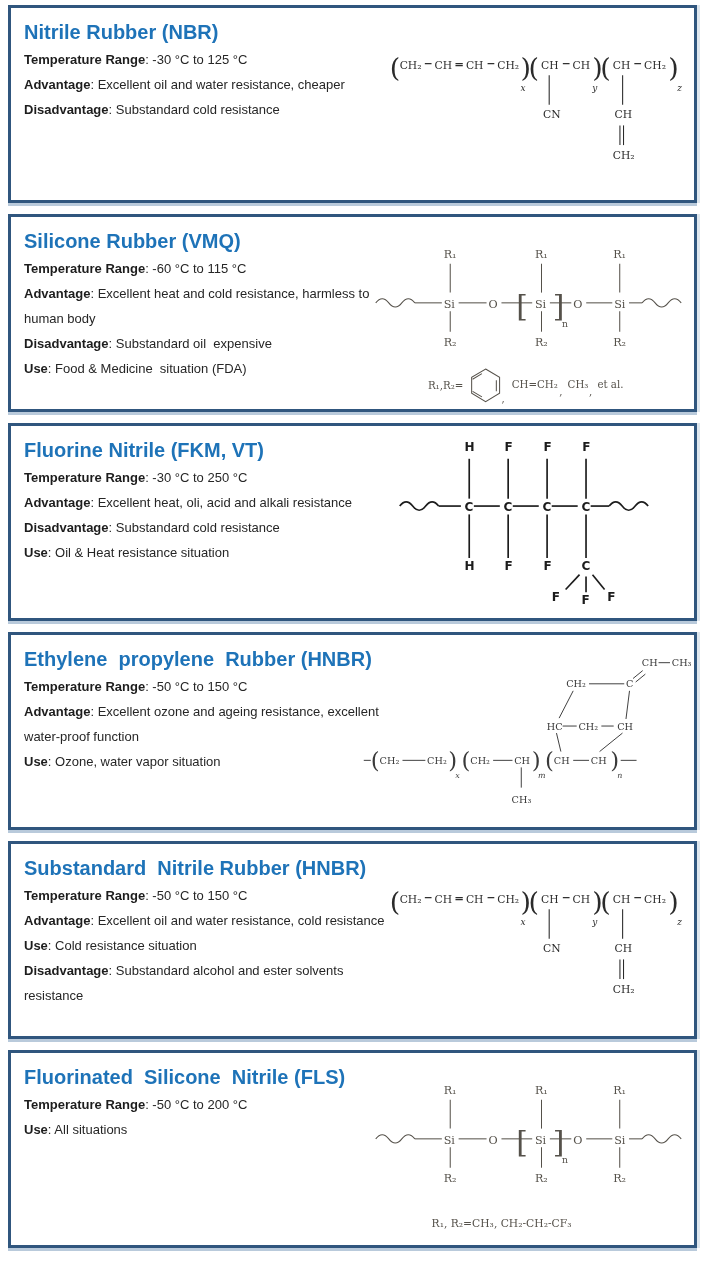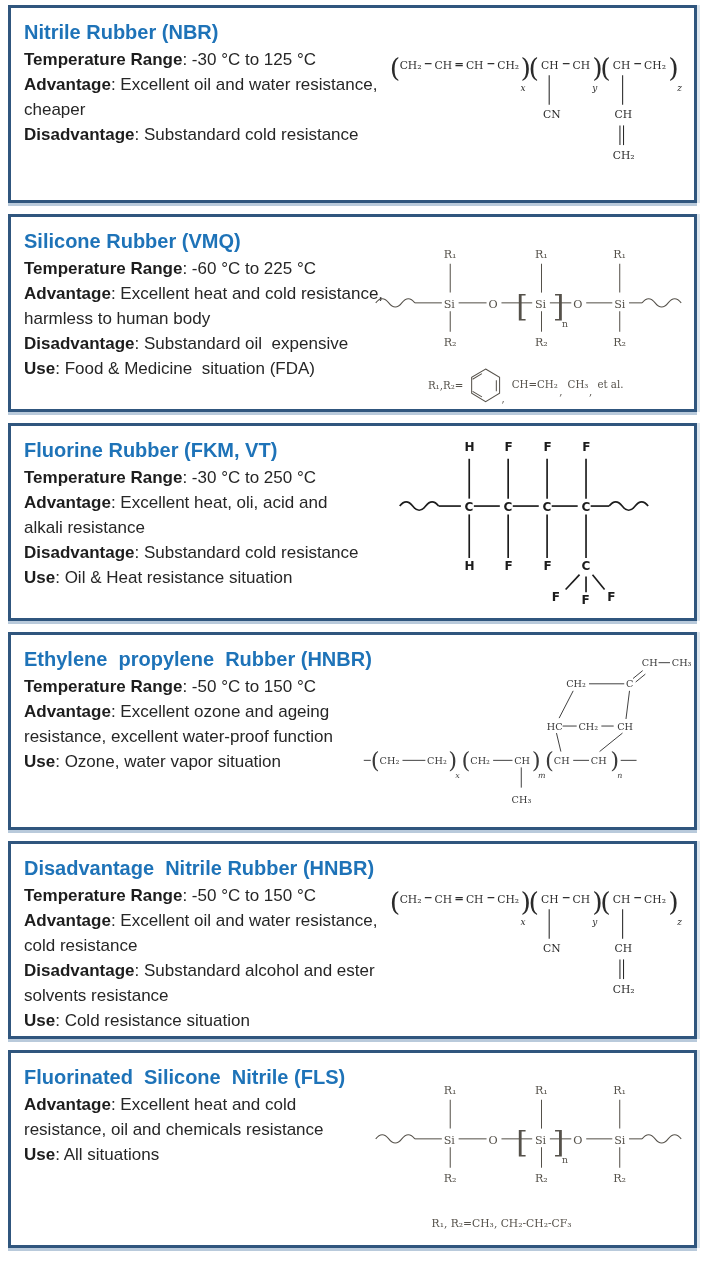--- a/index.html
+++ b/index.html
@@ -8,21 +8,21 @@
   .panel{
     box-sizing:border-box;height:198px;background:#ffffff;
     border:3px solid #30567e;box-shadow:0 3px 0 0 #b9cadb, 3px 0 0 0 #dfe7ee;
     display:flex;position:relative;padding:10px 8px 4px 13px;overflow:hidden;
   }
   .text-col{flex:0 0 auto;}
   .title{
     margin:2px 0 3px 0;font-size:20px;line-height:24px;font-weight:bold;
     color:#1e73b8;white-space:pre-wrap;
   }
-  .field{margin:0;font-size:17px;line-height:25px;color:#262626;white-space:pre-wrap;}
+  .field{margin:0;font-size:13px;line-height:25px;color:#262626;white-space:pre-wrap;}
   .field b{font-weight:bold;color:#1d1d1d;}
   .struct-col{flex:1 1 auto;position:relative;}
   .struct-col svg{position:absolute;overflow:visible;}
   svg{font-family:"DejaVu Serif",serif;}
   svg.sans-svg{font-family:"DejaVu Sans",sans-serif;font-weight:bold;}
   .s-nbr {width:300px;top:8px;right:-2px;}
   .s-vmq {width:312px;top:6px;right:2px;}
   .s-fkm {width:292px;top:-18px;right:-2px;}
   .s-epdm{width:330px;top:-14px;right:-6px;}
   .s-hnbr{width:300px;top:6px;right:-2px;}
@@ -71,21 +71,21 @@
           <text x="173" y="103" font-size="12" fill="#2b2b2b">CN</text>
           <text x="253" y="103" font-size="12" fill="#2b2b2b">CH</text>
           <text x="251" y="149" font-size="12" fill="#2b2b2b">CH₂</text>
         </svg>
     </div>
   </section>
 
   <section class="panel">
     <div class="text-col" style="flex-basis:365px">
       <h2 class="title">Silicone Rubber (VMQ)</h2>
-      <p class="field"><b>Temperature Range</b><span>: -60 °C to 225 °C</span></p>
+      <p class="field"><b>Temperature Range</b><span>: -60 °C to 115 °C</span></p>
       <p class="field"><b>Advantage</b><span>: Excellent heat and cold resistance, harmless to human body</span></p>
       <p class="field"><b>Disadvantage</b><span>: Substandard oil  expensive</span></p>
       <p class="field"><b>Use</b><span>: Food &amp; Medicine  situation (FDA)</span></p>
     </div>
     <div class="struct-col">
       <svg class="s-vmq" viewBox="0 0 335 190">
           <line x1="46" y1="75" x2="75" y2="75" stroke="#55514a" stroke-width="1.1"></line>
           <line x1="93" y1="75" x2="123" y2="75" stroke="#55514a" stroke-width="1.1"></line>
           <line x1="139" y1="75" x2="172" y2="75" stroke="#55514a" stroke-width="1.1"></line>
           <line x1="191" y1="75" x2="214" y2="75" stroke="#55514a" stroke-width="1.1"></line>
@@ -123,21 +123,21 @@
           <text x="201" y="174" font-size="11" fill="#55514a">,</text>
           <text x="210" y="166" font-size="11" fill="#55514a">CH₃</text>
           <text x="233" y="174" font-size="11" fill="#55514a">,</text>
           <text x="242" y="166" font-size="11" fill="#55514a">et al.</text>
         </svg>
     </div>
   </section>
 
   <section class="panel">
     <div class="text-col" style="flex-basis:340px">
-      <h2 class="title">Fluorine Rubber (FKM, VT)</h2>
+      <h2 class="title">Fluorine Nitrile (FKM, VT)</h2>
       <p class="field"><b>Temperature Range</b><span>: -30 °C to 250 °C</span></p>
       <p class="field"><b>Advantage</b><span>: Excellent heat, oli, acid and alkali resistance</span></p>
       <p class="field"><b>Disadvantage</b><span>: Substandard cold resistance</span></p>
       <p class="field"><b>Use</b><span>: Oil &amp; Heat resistance situation</span></p>
     </div>
     <div class="struct-col">
       <svg class="s-fkm sans-svg" viewBox="0 0 315 202">
           <line x1="46" y1="95" x2="70" y2="95" stroke="#1c1c1c" stroke-width="1.8"></line>
           <line x1="84" y1="95" x2="112" y2="95" stroke="#1c1c1c" stroke-width="1.8"></line>
           <line x1="126" y1="95" x2="154" y2="95" stroke="#1c1c1c" stroke-width="1.8"></line>
@@ -222,25 +222,25 @@
           <text x="232" y="64" font-size="11" fill="#3a3a3a">CH₂</text>
           <text x="300" y="64" font-size="11" fill="#3a3a3a">C</text>
           <text x="318" y="40" font-size="11" fill="#3a3a3a">CH</text>
           <text x="352" y="40" font-size="11" fill="#3a3a3a">CH₃</text>
         </svg>
     </div>
   </section>
 
   <section class="panel">
     <div class="text-col" style="flex-basis:365px">
-      <h2 class="title">Disadvantage  Nitrile Rubber (HNBR)</h2>
+      <h2 class="title">Substandard  Nitrile Rubber (HNBR)</h2>
       <p class="field"><b>Temperature Range</b><span>: -50 °C to 150 °C</span></p>
       <p class="field"><b>Advantage</b><span>: Excellent oil and water resistance, cold resistance</span></p>
+      <p class="field"><b>Use</b><span>: Cold resistance situation</span></p>
       <p class="field"><b>Disadvantage</b><span>: Substandard alcohol and ester solvents resistance</span></p>
-      <p class="field"><b>Use</b><span>: Cold resistance situation</span></p>
     </div>
     <div class="struct-col">
       <svg class="s-hnbr" viewBox="0 0 335 155">
           <line x1="180" y1="55" x2="180" y2="88" stroke="#2b2b2b" stroke-width="1.2"></line>
           <line x1="262" y1="55" x2="262" y2="88" stroke="#2b2b2b" stroke-width="1.2"></line>
           <line x1="259" y1="111" x2="259" y2="133" stroke="#2b2b2b" stroke-width="1.2"></line>
           <line x1="263" y1="111" x2="263" y2="133" stroke="#2b2b2b" stroke-width="1.2"></line>
           <text x="2" y="57" font-size="30" fill="#2b2b2b">(</text>
           <text x="13" y="48" font-size="12" fill="#2b2b2b">CH₂</text>
           <text x="40" y="46" font-size="12" font-weight="bold" fill="#2b2b2b">−</text>
@@ -266,21 +266,21 @@
           <text x="173" y="103" font-size="12" fill="#2b2b2b">CN</text>
           <text x="253" y="103" font-size="12" fill="#2b2b2b">CH</text>
           <text x="251" y="149" font-size="12" fill="#2b2b2b">CH₂</text>
         </svg>
     </div>
   </section>
 
   <section class="panel">
     <div class="text-col" style="flex-basis:352px">
       <h2 class="title">Fluorinated  Silicone  Nitrile (FLS)</h2>
-      <p class="field"><b>Advantage</b><span>: Excellent heat and cold resistance, oil and chemicals resistance</span></p>
+      <p class="field"><b>Temperature Range</b><span>: -50 °C to 200 °C</span></p>
       <p class="field"><b>Use</b><span>: All situations</span></p>
     </div>
     <div class="struct-col">
       <svg class="s-fls" viewBox="0 0 335 190">
           <line x1="46" y1="75" x2="75" y2="75" stroke="#55514a" stroke-width="1.1"></line>
           <line x1="93" y1="75" x2="123" y2="75" stroke="#55514a" stroke-width="1.1"></line>
           <line x1="139" y1="75" x2="172" y2="75" stroke="#55514a" stroke-width="1.1"></line>
           <line x1="191" y1="75" x2="214" y2="75" stroke="#55514a" stroke-width="1.1"></line>
           <line x1="230" y1="75" x2="258" y2="75" stroke="#55514a" stroke-width="1.1"></line>
           <line x1="276" y1="75" x2="290" y2="75" stroke="#55514a" stroke-width="1.1"></line>

